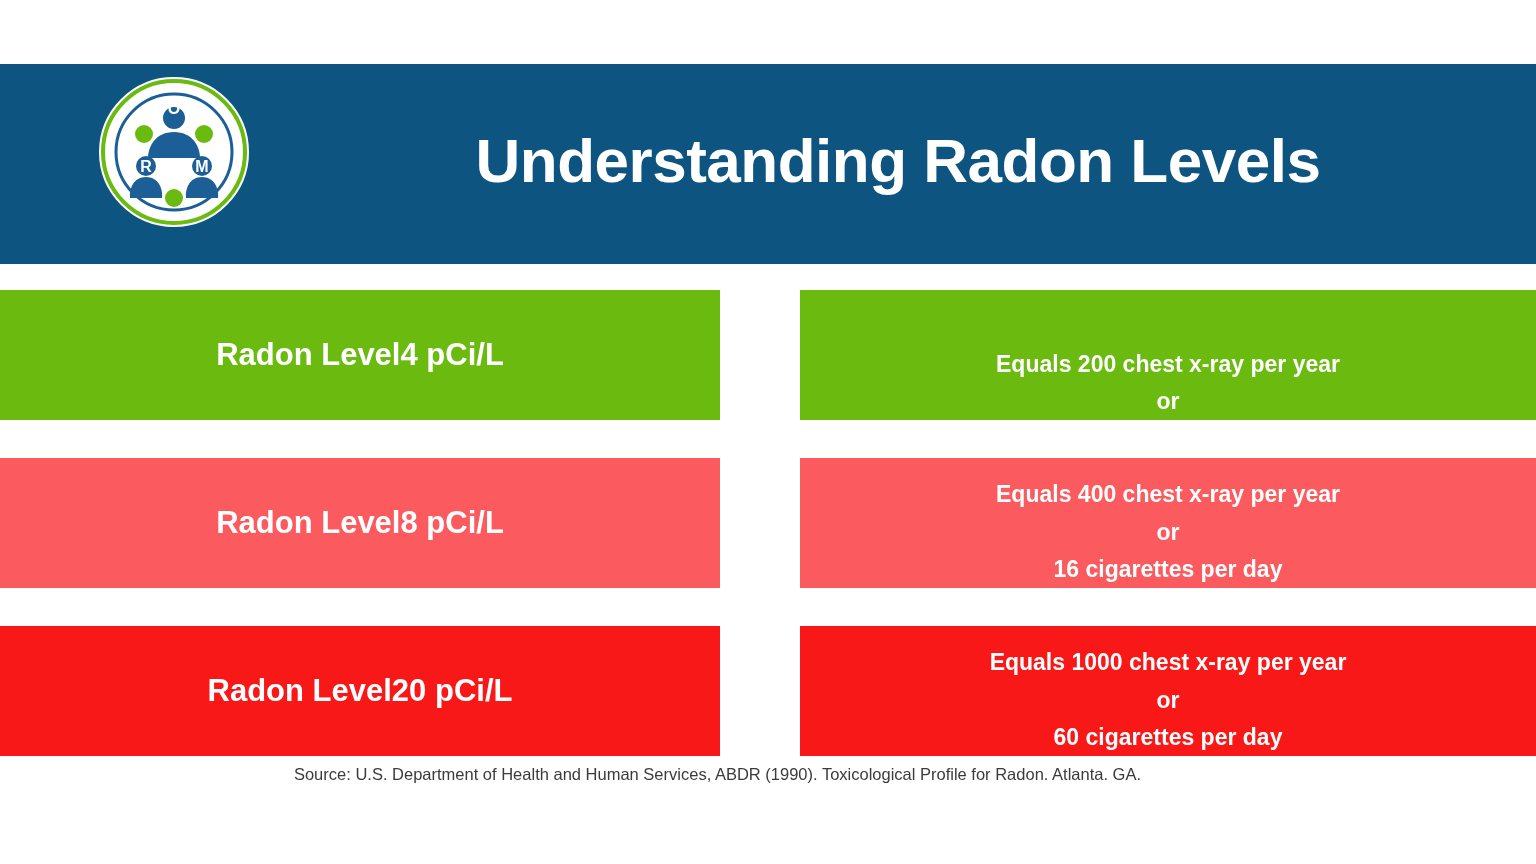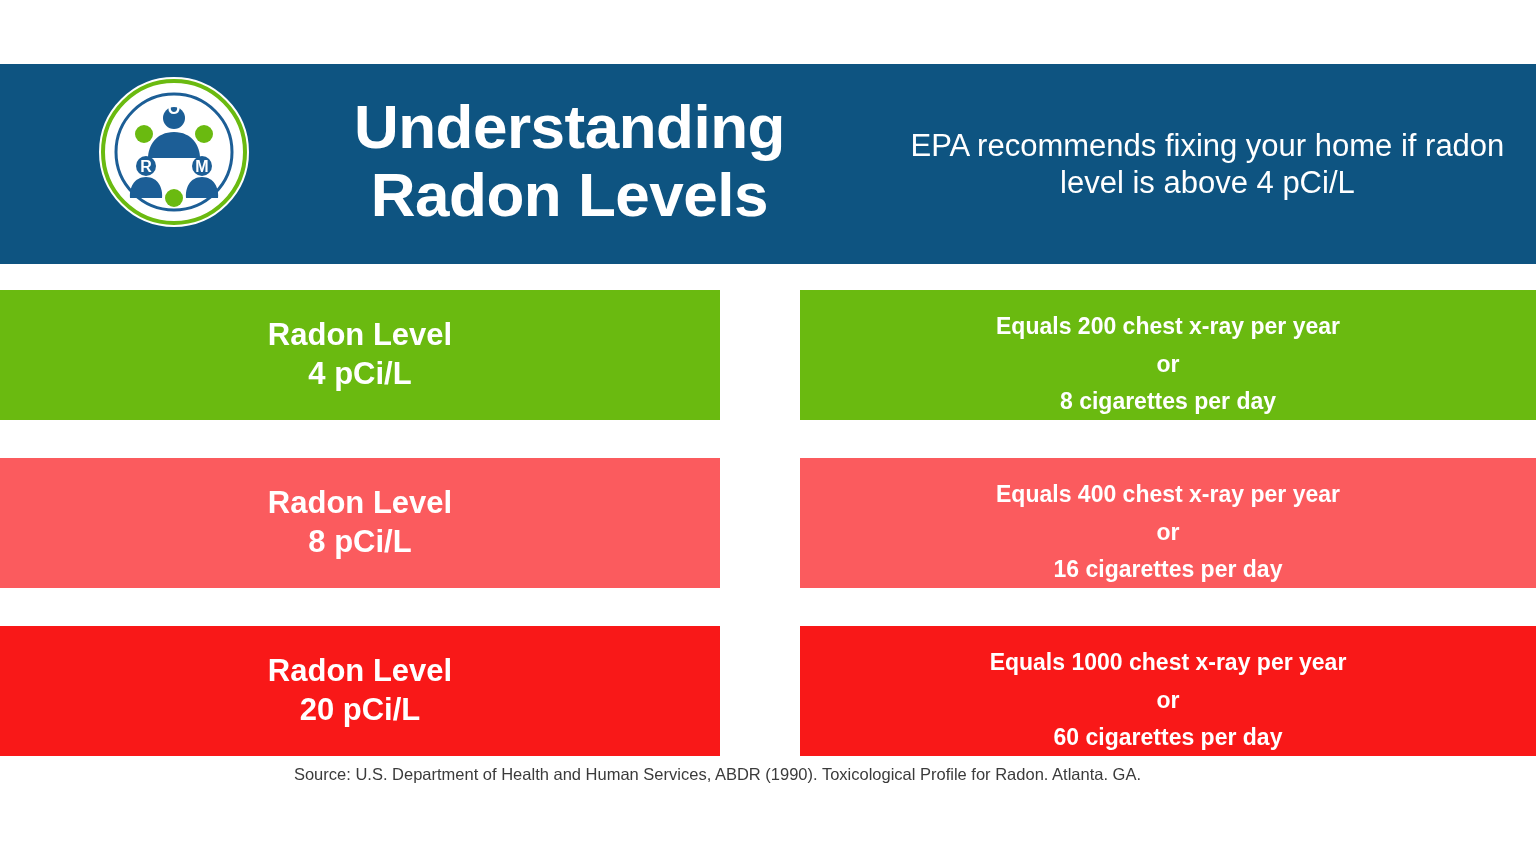--- a/index.html
+++ b/index.html
@@ -79,21 +79,21 @@
     height: 130px;
     margin-bottom: 38px;
   }
   .level-box {
     position: absolute;
     left: 0;
     top: 0;
     width: 720px;
     height: 130px;
     display: flex;
-    flex-direction: column;
+    flex-direction: row;
     align-items: center;
     justify-content: center;
     color: #ffffff;
   }
   .level-label {
     font-size: 31px;
     font-weight: bold;
     line-height: 1.25;
   }
   .level-value {
@@ -155,35 +155,33 @@
         <circle cx="108" cy="60" r="9" fill="#6aba10"></circle>
         <circle cx="78" cy="124" r="9" fill="#6aba10"></circle>
         <text x="78" y="40" font-family="Liberation Sans, sans-serif" font-size="16" font-weight="bold" fill="#ffffff" text-anchor="middle">O</text>
         <text x="50" y="98" font-family="Liberation Sans, sans-serif" font-size="16" font-weight="bold" fill="#ffffff" text-anchor="middle">R</text>
         <text x="106" y="98" font-family="Liberation Sans, sans-serif" font-size="16" font-weight="bold" fill="#ffffff" text-anchor="middle">M</text>
       </svg>
     </div>
 
     <div class="header-text">
       <div class="header-title">Understanding Radon Levels</div>
-      <div class="header-subtitle">EPA recommends fixing your home if radon level is above 4 pCi/L</div>
     </div>
   </div>
 
   <div class="rows">
 
     <div class="row">
       <div class="level-box" id="level-0" style="background: rgb(106, 186, 16);">
         <div class="level-label">Radon Level</div>
         <div class="level-value">4 pCi/L</div>
       </div>
       <div class="equiv-box" id="equiv-0" style="background: rgb(106, 186, 16);">
         <div class="equiv-line">Equals 200 chest x-ray per year</div>
         <div class="equiv-line">or</div>
-        <div class="equiv-line">8 cigarettes per day</div>
       </div>
     </div>
 
     <div class="row">
       <div class="level-box" id="level-1" style="background: rgb(251, 91, 94);">
         <div class="level-label">Radon Level</div>
         <div class="level-value">8 pCi/L</div>
       </div>
       <div class="equiv-box" id="equiv-1" style="background: rgb(251, 91, 94);">
         <div class="equiv-line">Equals 400 chest x-ray per year</div>

